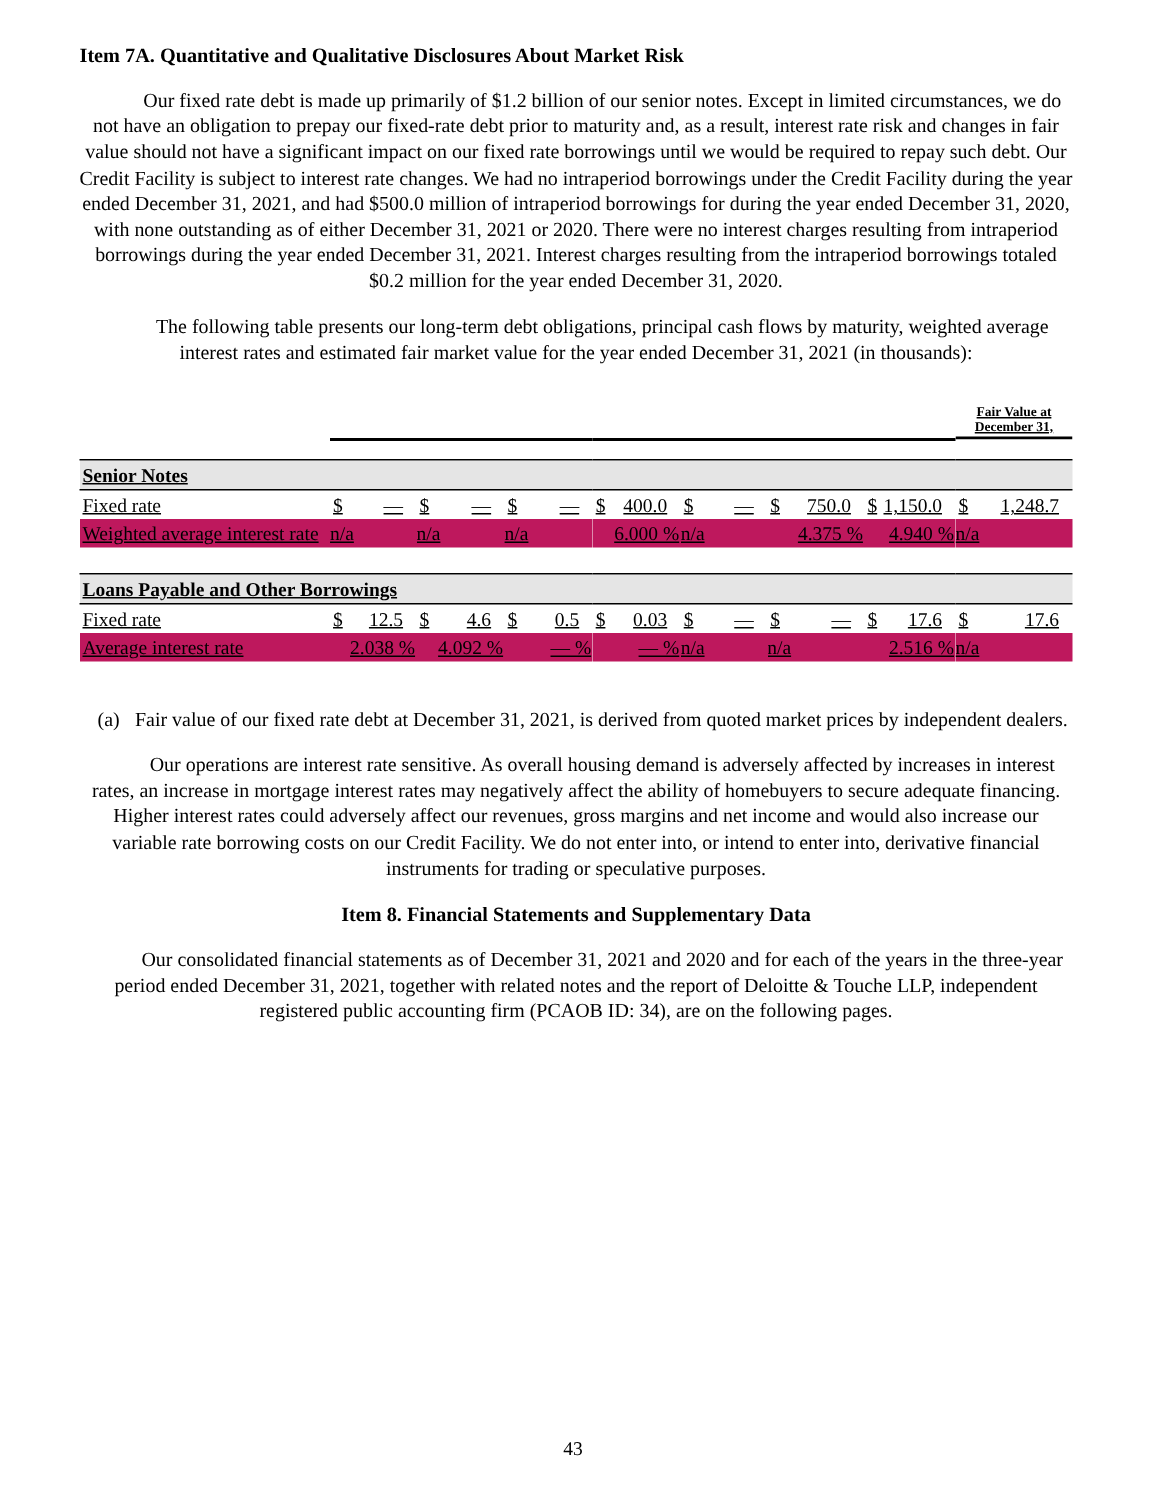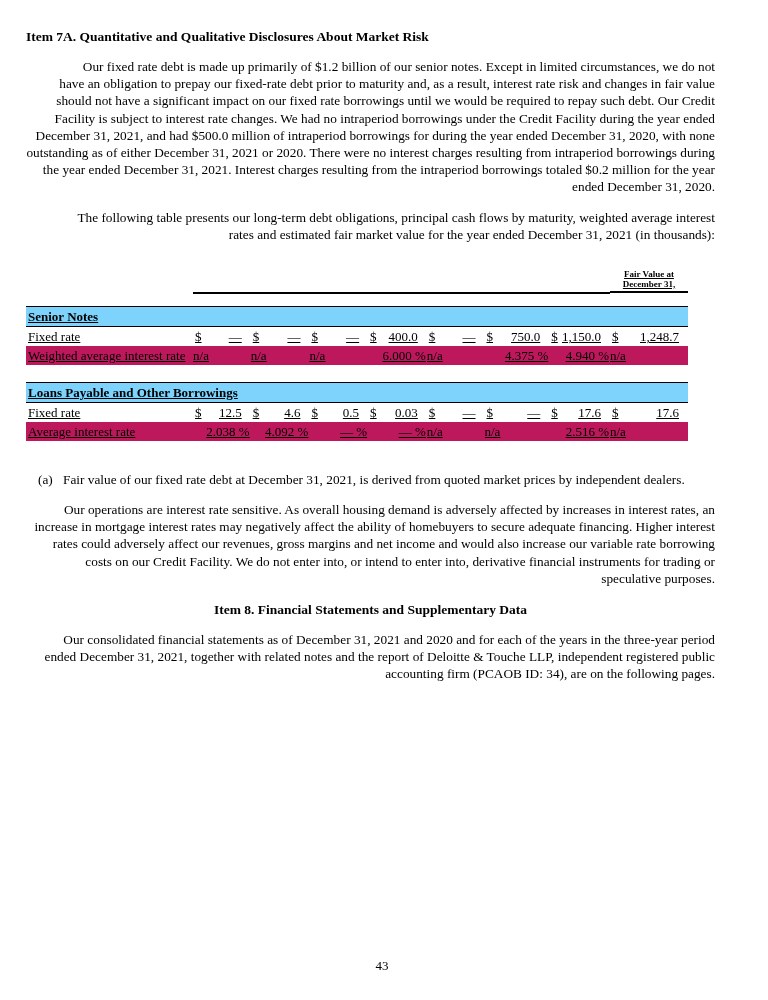--- a/index.html
+++ b/index.html
@@ -6,33 +6,33 @@
   body {
     width: 768px; height: 1000px;
     background: #ffffff;
     color: #000000;
     font-family: "Liberation Serif", serif;
     position: relative;
     overflow: hidden;
   }
   .page {
     position: absolute; inset: 0;
-    padding: 28px 53px 0 26px;
+    padding: 28px 53px 0 53px;
     box-sizing: border-box;
   }
   .heading {
     font-size: 13.5px; line-height: 17px;
     font-weight: bold;
     margin: 0 0 0 0;
   }
   .para {
     font-size: 13.3px; line-height: 17.2px;
     margin: 13px 0 0 0;
     text-indent: 35px;
-    text-align: right;
+    text-align: center;
   }
   
   table.debt {
     border-collapse: collapse;
     table-layout: fixed;
     width: 662px;
     margin-top: 27px;
     font-size: 13px;
   }
   table.debt td, table.debt th {
@@ -64,21 +64,21 @@
   .yru {
     border-bottom: 2px solid #000;
     font-weight: bold;
     font-size: 12.5px; line-height: 14px;
     text-align: center;
     padding-bottom: 2px;
   }
   tr.spacer-sm td { height: 12px; }
   tr.spacer-lg td { height: 17px; }
   tr.section-row td {
-    background: #7dd3fc;
+    background: #e5e5e5;
     border-top: 1px solid #000;
     border-bottom: 1px solid #000;
     font-weight: bold;
     font-size: 13px; line-height: 15px;
     padding: 2px 0 2px 2px;
   }
   tr.data-row td { padding: 2px 0; line-height: 15px; }
   tr.data-row.shade td { background: #be185d; }
   td.rowlabel { padding-left: 2px !important; }
   .money { display: flex; justify-content: space-between; padding: 0 2px; }

